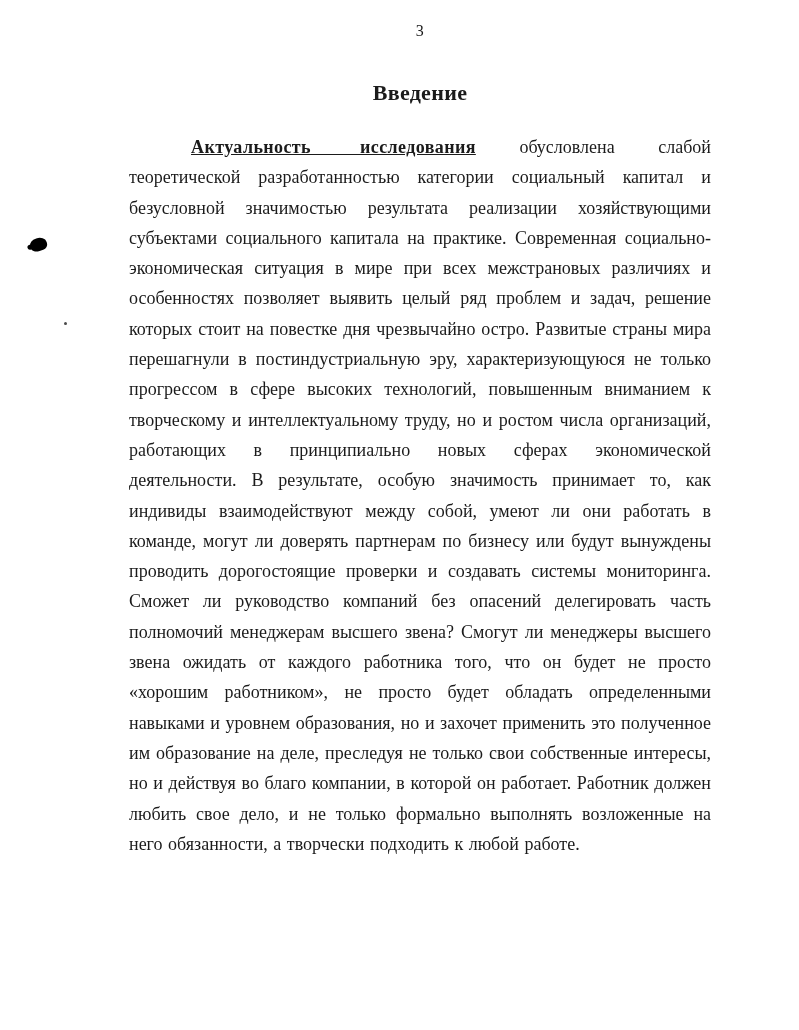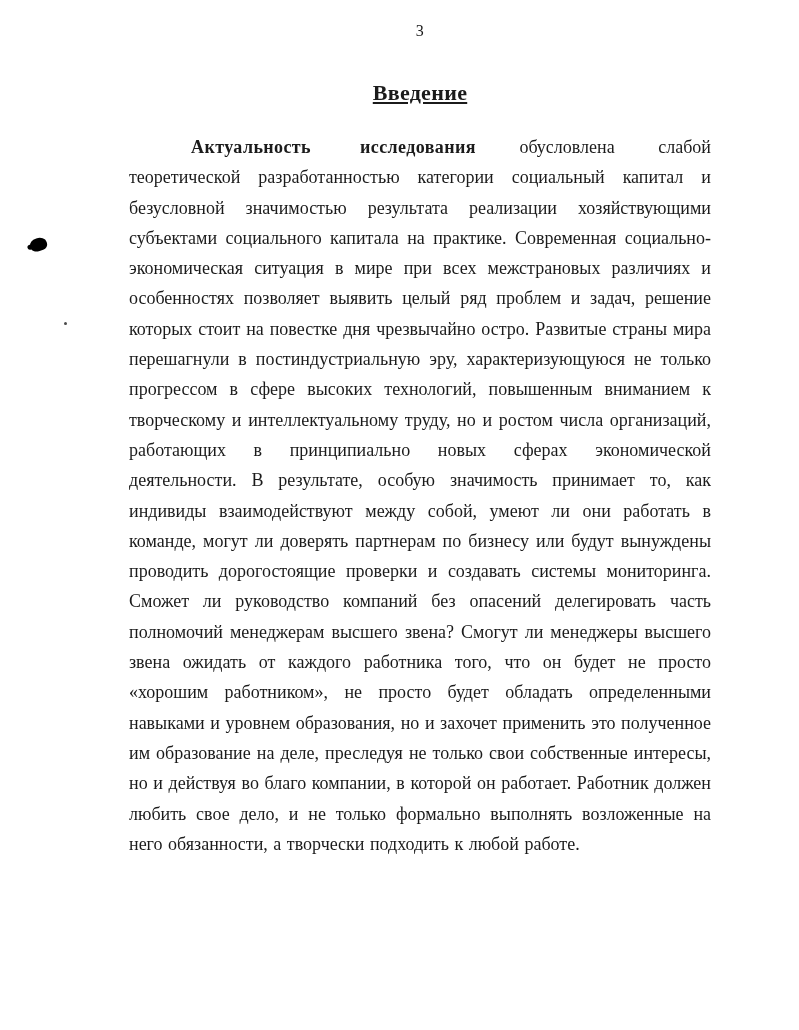--- a/index.html
+++ b/index.html
@@ -26,37 +26,37 @@
     text-align: center;
     font-size: 16px;
     letter-spacing: 0.5px;
   }
   .doc-title {
     margin-top: 40px;
     text-align: center;
     font-size: 22px;
     font-weight: bold;
     letter-spacing: 0.3px;
-    text-decoration: underline;
   }
   .para {
     margin: 0;
     margin-top: 26px;
     text-align: justify;
     text-indent: 62px;
     font-size: 18px;
     line-height: 30.3px;
     word-spacing: 1px;
   }
   .para.second {
     margin-top: 9px;
   }
   .para b {
     letter-spacing: 0.4px;
     word-spacing: 6px;
+    text-decoration: underline;
   }
   .ink-blot {
     position: absolute;
     left: 30px;
     top: 238px;
     width: 17px;
     height: 13px;
     background: #000000;
     border-radius: 65% 70% 45% 60% / 60% 65% 55% 50%;
     transform: rotate(-18deg);

